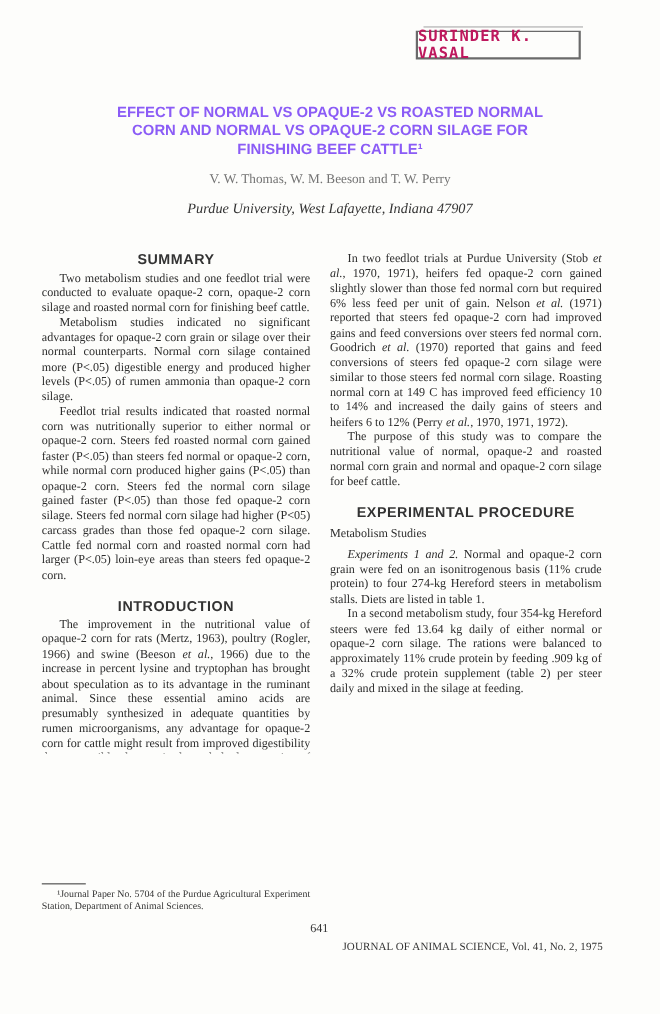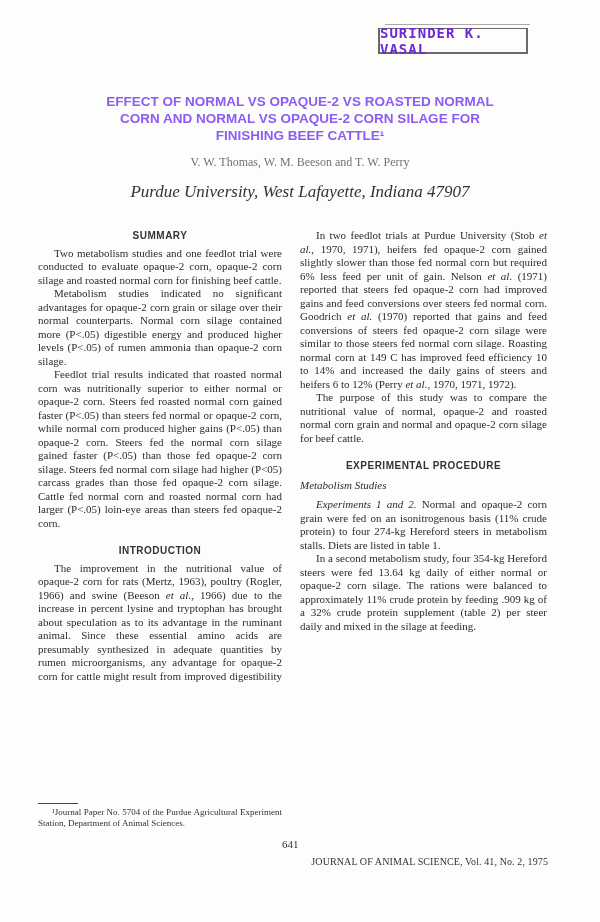--- a/index.html
+++ b/index.html
@@ -4,52 +4,52 @@
 <style>
   html, body { margin: 0; padding: 0; }
   body {
     width: 600px; height: 922px; background: #fdfdfb; position: relative; overflow: hidden;
     font-family: "Liberation Serif", "DejaVu Serif", serif; color: #2a2a2a;
   }
   .stamp {
     position: absolute; left: 378px; top: 28px; width: 150px; height: 26px;
     border: 2px solid #6a6a6a; border-top-width: 1px;
     font-family: "DejaVu Sans Mono", "Liberation Mono", monospace; font-weight: bold;
-    font-size: 14px; color: #6d28d9; letter-spacing: 1px;
+    font-size: 14px; color: #be185d; letter-spacing: 1px;
     display: flex; align-items: center; justify-content: center; box-sizing: border-box;
   }
   .stamp-line {
     position: absolute; left: 385px; top: 24px; width: 145px; height: 1px; background: #aaa;
   }
   .title {
     position: absolute; left: 60px; top: 93px; width: 480px; text-align: center;
     font-family: "Liberation Sans", "DejaVu Sans", sans-serif; font-weight: bold;
     font-size: 13.5px; line-height: 17px; color: #8b5cf6;
   }
   .authors {
     position: absolute; left: 60px; top: 155px; width: 480px; text-align: center;
     font-size: 12px; color: #737373;
   }
   .affil {
     position: absolute; left: 60px; top: 182px; width: 480px; text-align: center;
-    font-size: 17px; font-style: italic; color: #333;
+    font-size: 13px; font-style: italic; color: #333;
   }
   .col {
     position: absolute; font-size: 11px; line-height: 13.5px; color: #2c2c2c;
   }
   .col-left { left: 38px; top: 229px; width: 244px; }
   .col-right { left: 300px; top: 229px; width: 247px; }
   .col p { margin: 0; text-align: justify; text-indent: 16px; }
   .col p.noindent { text-indent: 0; }
   .head {
     font-family: "Liberation Sans", "DejaVu Sans", sans-serif; font-weight: bold;
-    font-size: 10px; text-align: center; letter-spacing: 0.5px; color: #333;
+    font-size: 13px; text-align: center; letter-spacing: 0.5px; color: #333;
     margin: 0 0 4px 0;
   }
-  .subhead { font-style: italic; font-size: 11px; margin: 6px 0 6px 0; }
+  .subhead { font-size: 11px; margin: 6px 0 6px 0; }
   .kw-label { font-weight: bold; }
   .footnote-rule {
     position: absolute; left: 38px; top: 803px; width: 40px; height: 1px; background: #444;
   }
   .footnote {
     position: absolute; left: 38px; top: 807px; width: 244px;
     font-size: 9px; line-height: 11px; text-align: justify; color: #333; text-indent: 14px;
   }
   .pagenum {
     position: absolute; left: 282px; top: 838px; font-size: 11px; color: #333;

